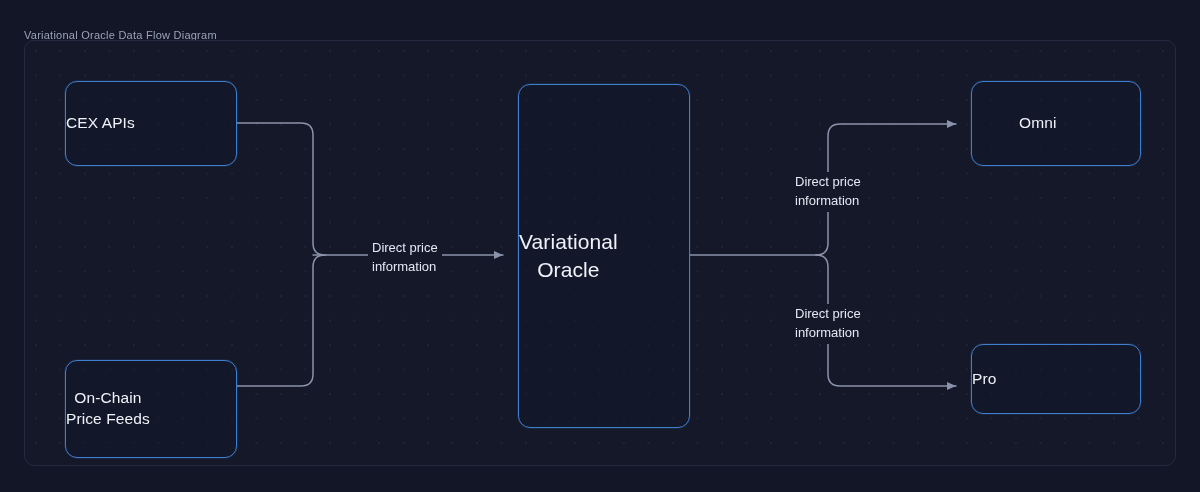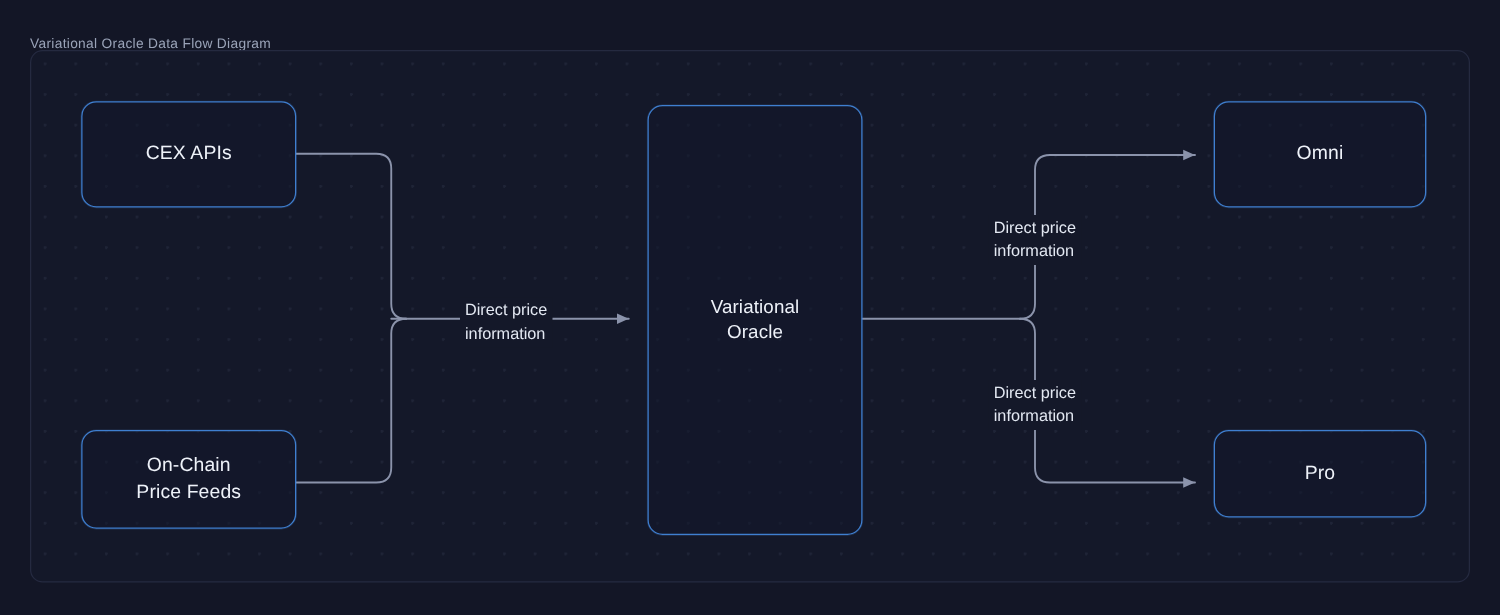--- a/index.html
+++ b/index.html
@@ -53,38 +53,38 @@
   }
 
   .node {
     position: absolute;
     box-sizing: border-box;
     border: 1px solid #3f7fd0;
     border-radius: 12px;
     background: rgba(18,24,44,0.55);
     display: flex;
     align-items: center;
-    justify-content: center;
+    justify-content: flex-start;
     text-align: center;
     color: #eef2f9;
     line-height: 1.35;
     box-shadow: 0 0 0 0.5px rgba(90,150,230,0.22);
   }
   .node-label {
     font-size: 15.5px;
     font-weight: 400;
     letter-spacing: 0.1px;
     white-space: pre-line;
   }
-  .node-label.big { font-size: 15px; }
+  .node-label.big { font-size: 21px; }
 
   #node-cex       { left: 65px;  top: 81px;  width: 172px; height: 85px; }
-  #node-onchain   { left: 65px;  top: 344px; width: 172px; height: 79px; }
+  #node-onchain   { left: 65px;  top: 360px; width: 172px; height: 98px; }
   #node-oracle    { left: 518px; top: 84px;  width: 172px; height: 344px; }
-  #node-omni      { left: 971px; top: 81px;  width: 170px; height: 85px; }
+  #node-omni      { left: 971px; top: 81px;  width: 170px; height: 85px; padding-left: 47px; }
   #node-pro       { left: 971px; top: 344px; width: 170px; height: 70px; }
 
   .edge-label {
     position: absolute;
     font-size: 13px;
     color: #e3e8f2;
     line-height: 1.45;
     white-space: pre-line;
     background: #141829;
     padding: 1px 4px;

